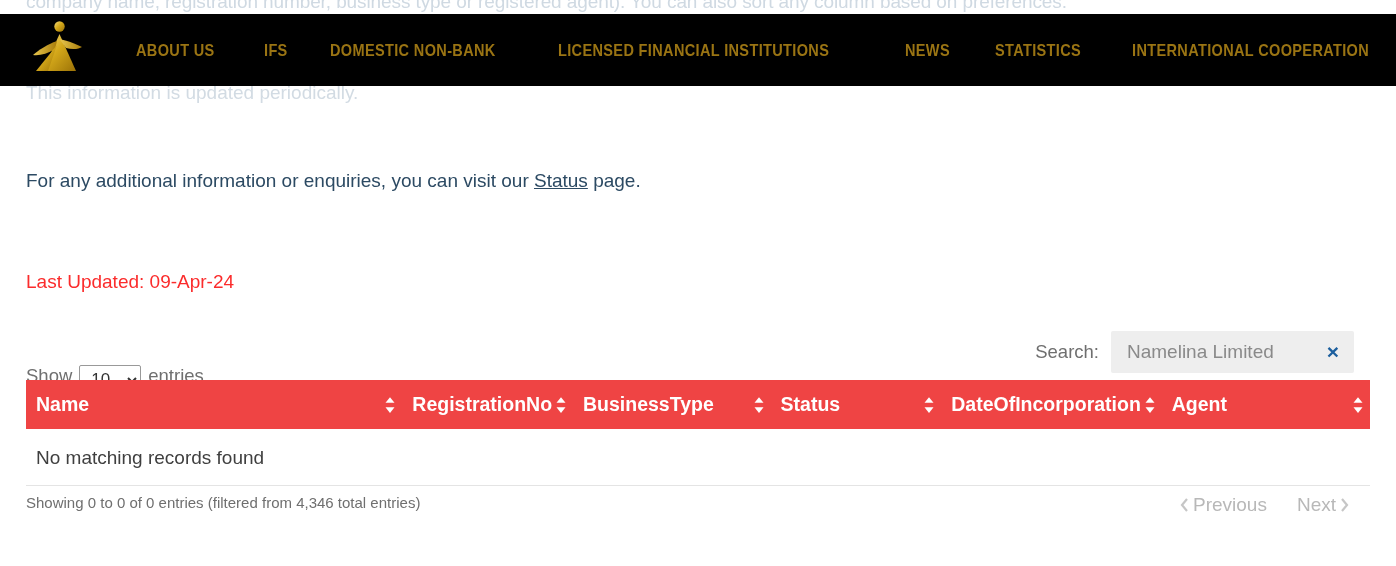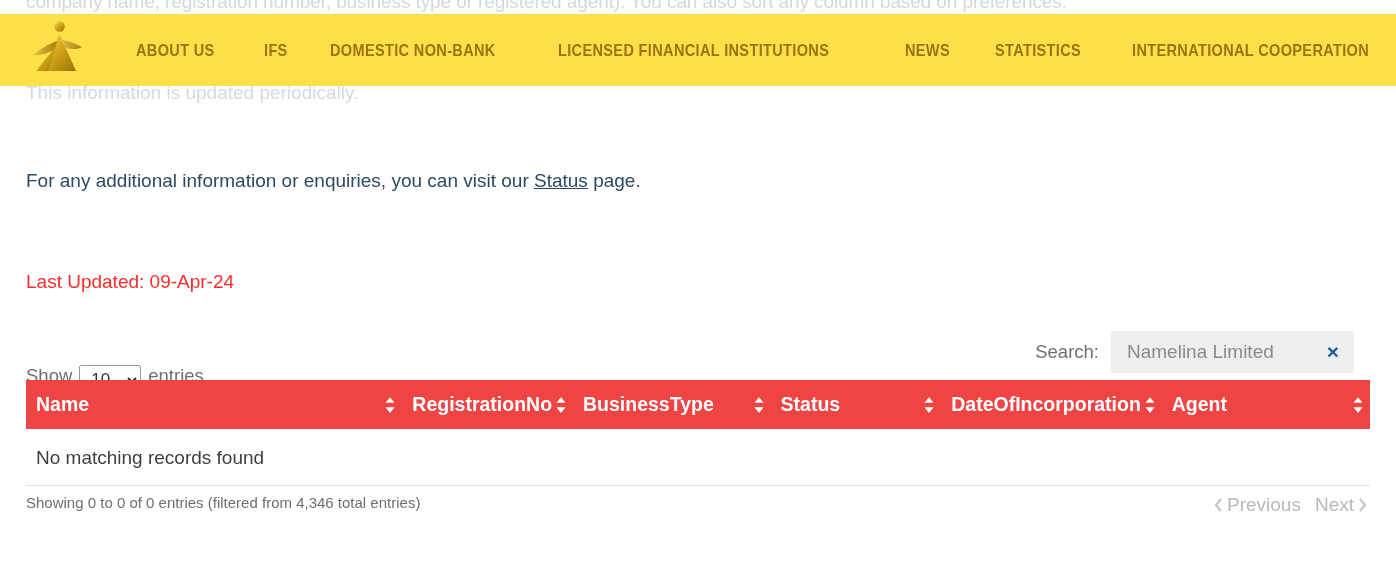--- a/index.html
+++ b/index.html
@@ -38,21 +38,21 @@
     white-space: nowrap;
   }
 
   
   .navbar {
     position: absolute;
     left: 0;
     top: 14px;
     width: 1396px;
     height: 72px;
-    background: #fde047;
+    background: #000000;
     display: flex;
     align-items: center;
     z-index: 5;
   }
   .logo {
     margin-left: 26px;
     width: 78px;
     height: 62px;
     flex: 0 0 auto;
     display: block;
@@ -222,35 +222,35 @@
   .dt-info {
     position: absolute;
     left: 26px;
     top: 494px;
     font-size: 15px;
     color: #6f6f6f;
     white-space: nowrap;
   }
   .dt-paginate {
     position: absolute;
-    right: 28px;
+    right: 46px;
     top: 494px;
     display: flex;
     align-items: center;
     white-space: nowrap;
   }
   .pg-btn {
     font-size: 19px;
     color: #b8b8b8;
     cursor: default;
     display: flex;
     align-items: center;
     gap: 3px;
   }
-  .pg-btn.next { margin-left: 14px; }
+  .pg-btn.next { margin-left: 30px; }
   .chev {
     display: inline-block;
     width: 11px;
     height: 16px;
     color: #c6c6c6;
   }
 </style>
 </head>
 <body>
 

